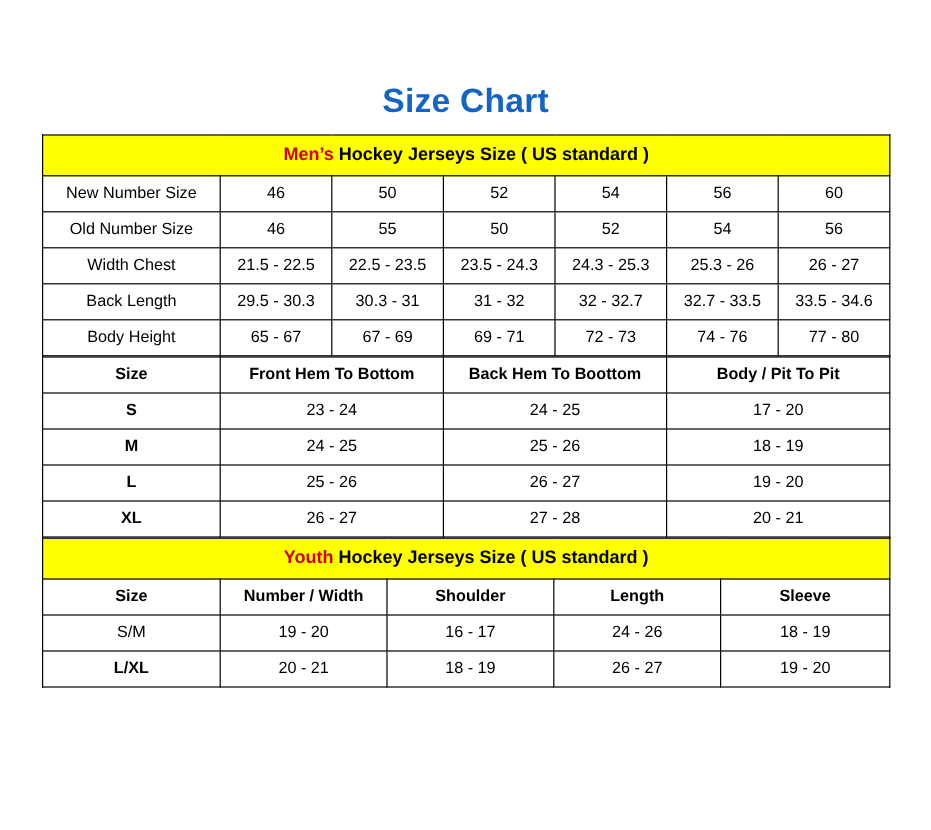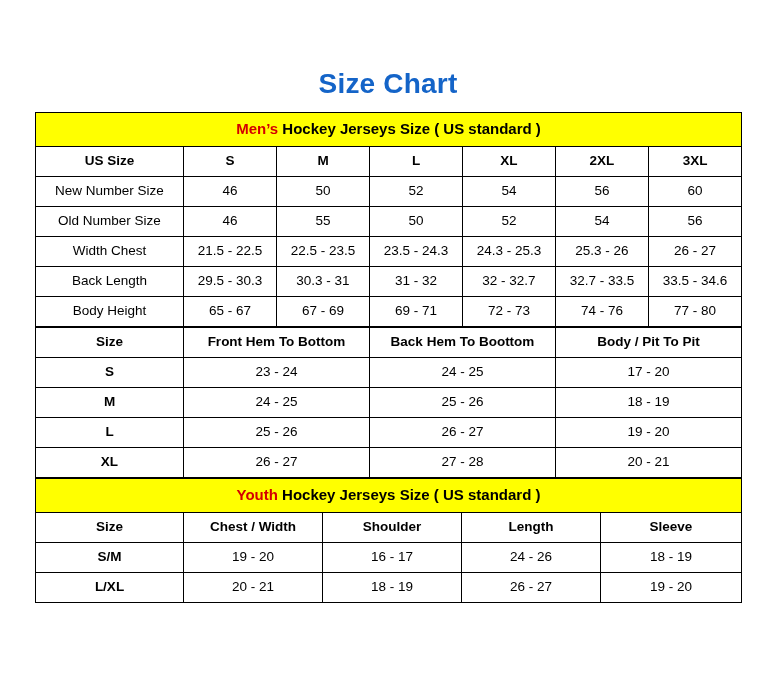--- a/index.html
+++ b/index.html
@@ -79,29 +79,20 @@
         <col style="width:93px">
         <col style="width:93px">
         <col style="width:93px">
         <col style="width:93px">
         <col style="width:93px">
         <col style="width:93px">
       </colgroup>
       <tbody>
         <tr class="banner">
           <td colspan="7"><span class="red">Men’s</span><span> Hockey Jerseys Size ( US standard )</span></td>
-        </tr>
-        <tr class="hdr">
-          <td>US Size</td>
-          <td>S</td>
-          <td>M</td>
-          <td>L</td>
-          <td>XL</td>
-          <td>2XL</td>
-          <td>3XL</td>
         </tr>
         <tr>
           <td class="rowlabel">New Number Size</td>
           <td>46</td>
           <td>50</td>
           <td>52</td>
           <td>54</td>
           <td>56</td>
           <td>60</td>
         </tr>
@@ -192,27 +183,27 @@
         <col style="width:139px">
         <col style="width:139px">
         <col style="width:141px">
       </colgroup>
       <tbody>
         <tr class="banner">
           <td colspan="5"><span class="red">Youth</span><span> Hockey Jerseys Size ( US standard )</span></td>
         </tr>
         <tr class="hdr">
           <td>Size</td>
-          <td>Chest / Width</td>
+          <td>Number / Width</td>
           <td>Shoulder</td>
           <td>Length</td>
           <td>Sleeve</td>
         </tr>
         <tr>
-          <td style="font-weight:bold">S/M</td>
+          <td style="font-weight:normal">S/M</td>
           <td>19 - 20</td>
           <td>16 - 17</td>
           <td>24 - 26</td>
           <td>18 - 19</td>
         </tr>
         <tr>
           <td style="font-weight:bold">L/XL</td>
           <td>20 - 21</td>
           <td>18 - 19</td>
           <td>26 - 27</td>

